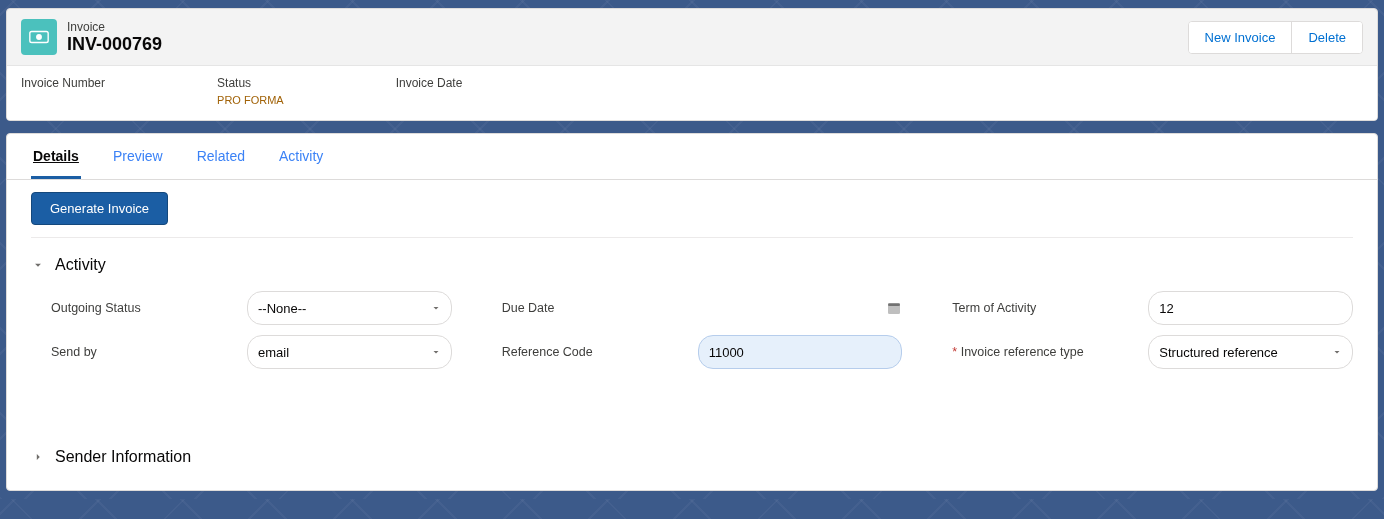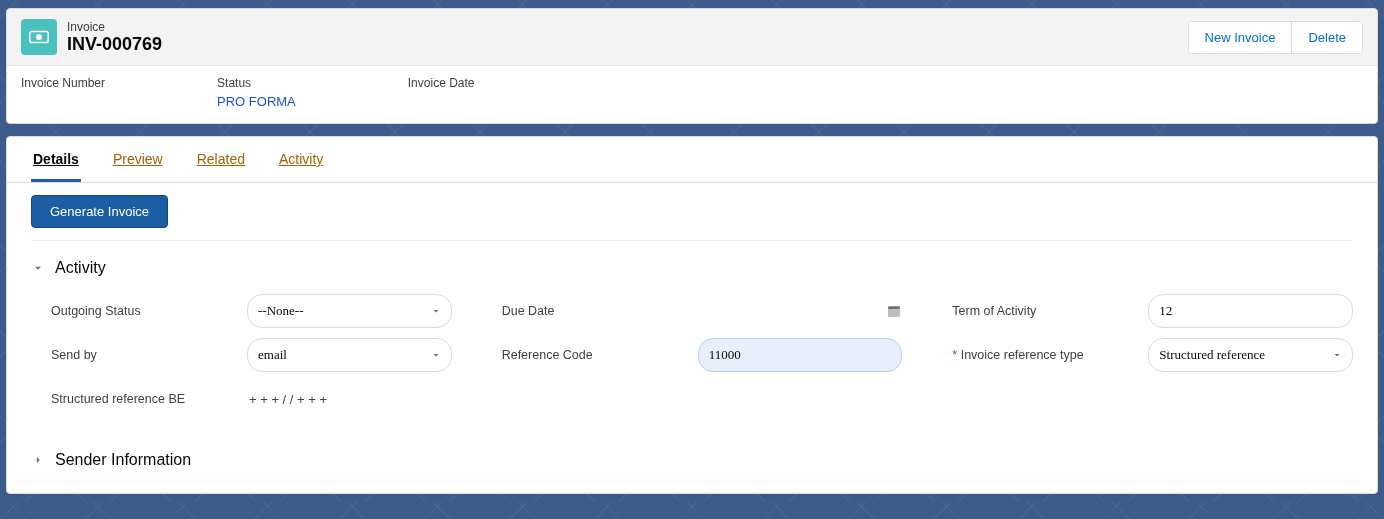--- a/index.html
+++ b/index.html
@@ -39,37 +39,36 @@
     background: #fff; border: none; padding: 8px 16px;
     font-size: 13px; color: #0070d2; cursor: pointer;
   }
   .hl-buttons button + button { border-left: 1px solid #dddbda; }
 
   .highlights-fields {
     display: flex; gap: 112px; padding: 10px 14px 14px 14px;
     background: #fff; border-top: 1px solid #e5e5e5;
   }
   .hf-item .hf-label { font-size: 12px; color: #3e3e3c; margin-bottom: 4px; }
-  .hf-item .hf-value { font-size: 13px; color: #1d4ed8; }
+  .hf-item .hf-value { font-size: 11px; color: #a16207; }
 
   .detail-card {
     background: #fff;
     border: 1px solid #dddbda;
     border-radius: 4px;
     padding: 0;
   }
   .tabs {
     display: flex; gap: 30px; padding: 0 24px;
     border-bottom: 1px solid #dddbda;
   }
   .tab {
     padding: 14px 2px 12px 2px;
-    font-size: 14px; color: #a16207; cursor: pointer;
+    font-size: 14px; color: #3b82f6; cursor: pointer;
     border-bottom: 3px solid transparent;
-    text-decoration: underline;
   }
   .tab.active { color: #080707; font-weight: 700; border-bottom-color: #1b5ea4; text-decoration: underline; }
 
   .action-row {
     display:flex; align-items:center;
     padding: 12px 24px 2px 24px;
   }
   .primary-btn {
     background: #1b5ea4; color: #fff; border: 1px solid #14487c;
     border-radius: 4px; padding: 8px 18px; font-size: 13px; cursor: pointer;
@@ -89,21 +88,21 @@
     padding: 4px 0 8px 20px;
   }
   .form-row {
     display:grid; grid-template-columns: 180px 1fr; align-items:center;
     min-height: 44px; gap: 16px;
   }
   .form-row .lbl { font-size:12.5px; color:#3e3e3c; }
   .req::before { content:"* "; color:#c23934; }
   .input, .select {
     width:100%; height:34px; border:1px solid #dddbda; border-radius:15px;
-    padding: 0 10px; font-size:13px; color:#080707; background:#fff;font-family:Liberation Serif, serif;
+    padding: 0 10px; font-size:13px; color:#080707; background:#fff;
   }
   .input.hl { background:#e6f0fb; border-color:#b6cdec; }
   .select-wrap { position:relative; }
   .select-wrap .caret {
     position:absolute; right:10px; top:50%; transform:translateY(-50%);
     pointer-events:none; fill:#706e6b; width:12px; height:12px;
   }
   .datepick {
     display:flex; justify-content:flex-end; align-items:center; height:34px;
   }
@@ -215,24 +214,20 @@
       <div class="form-row">
         <div class="lbl req">Invoice reference type</div>
         <div class="select-wrap">
           <input class="select" readonly="" value="Structured reference" style="">
           <svg class="caret" viewBox="0 0 24 24">
               <path d="M7 10l5 5 5-5z"></path>
             </svg>
         </div>
       </div>
 
-      <div class="form-row">
-        <div class="lbl">Structured reference BE</div>
-        <div class="static-val">+ + + / / + + +</div>
-      </div>
 
       <div class="form-row"></div>
 
     </div>
   </div>
 
   <div class="section collapsed" style="padding-bottom:16px;">
     <div class="section-header">
       <svg class="chev" viewBox="0 0 24 24">
           <path d="M10 7l5 5-5 5z"></path>

